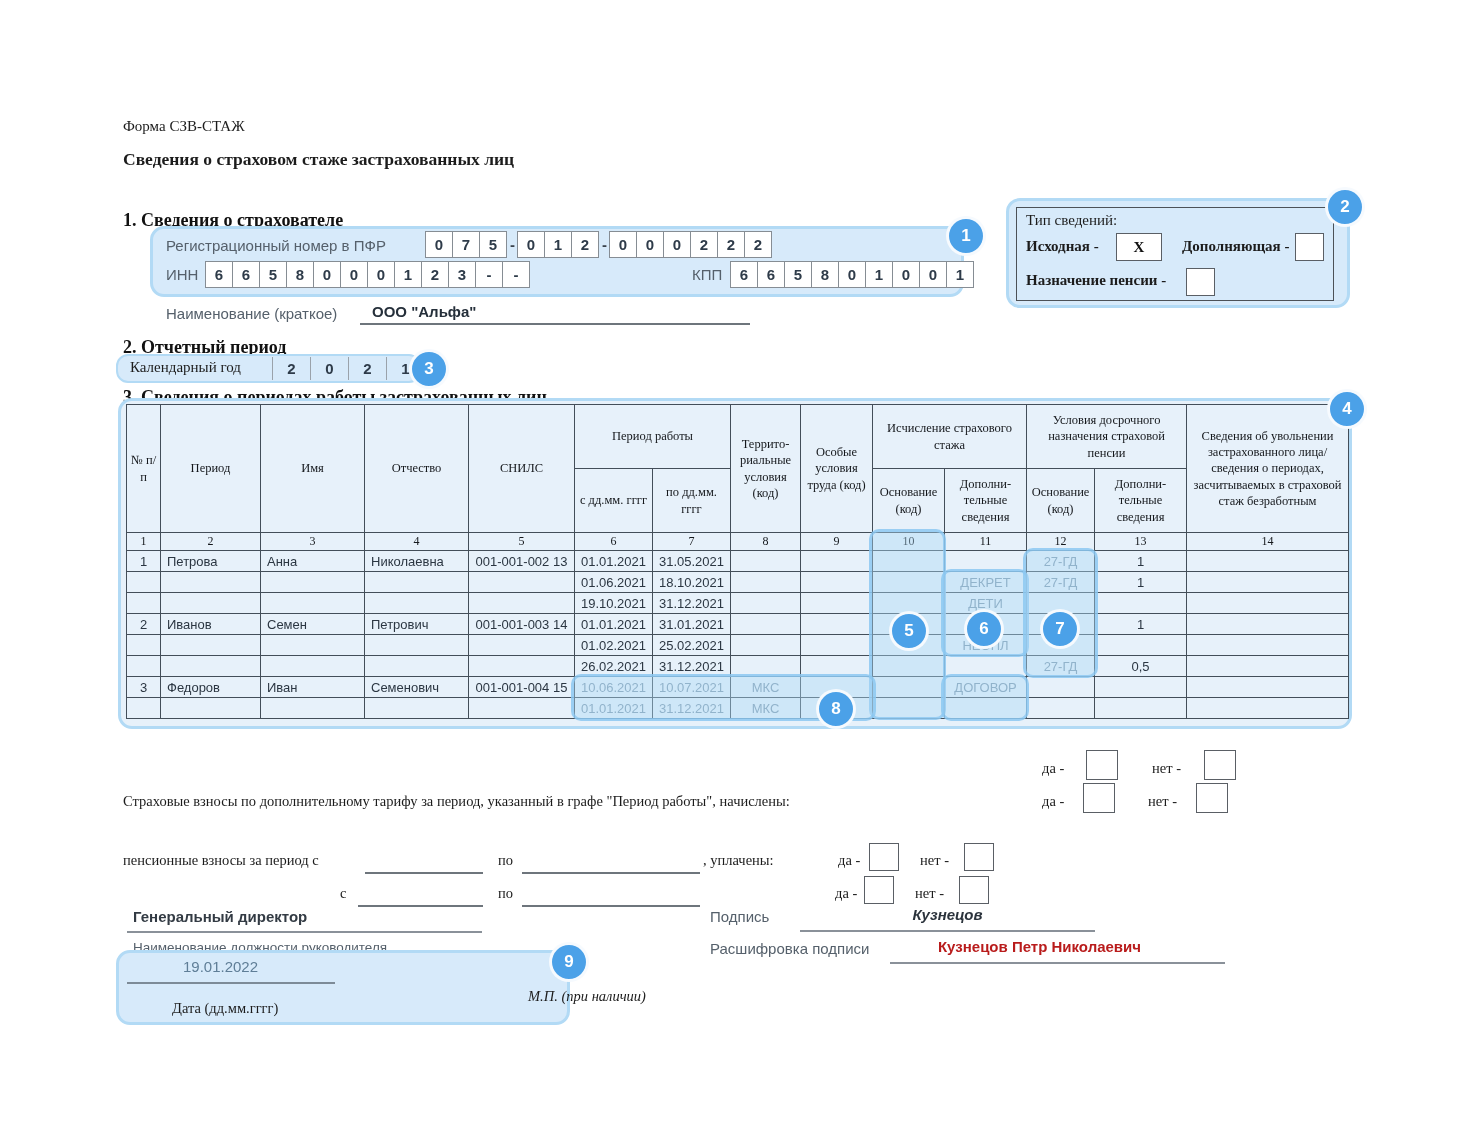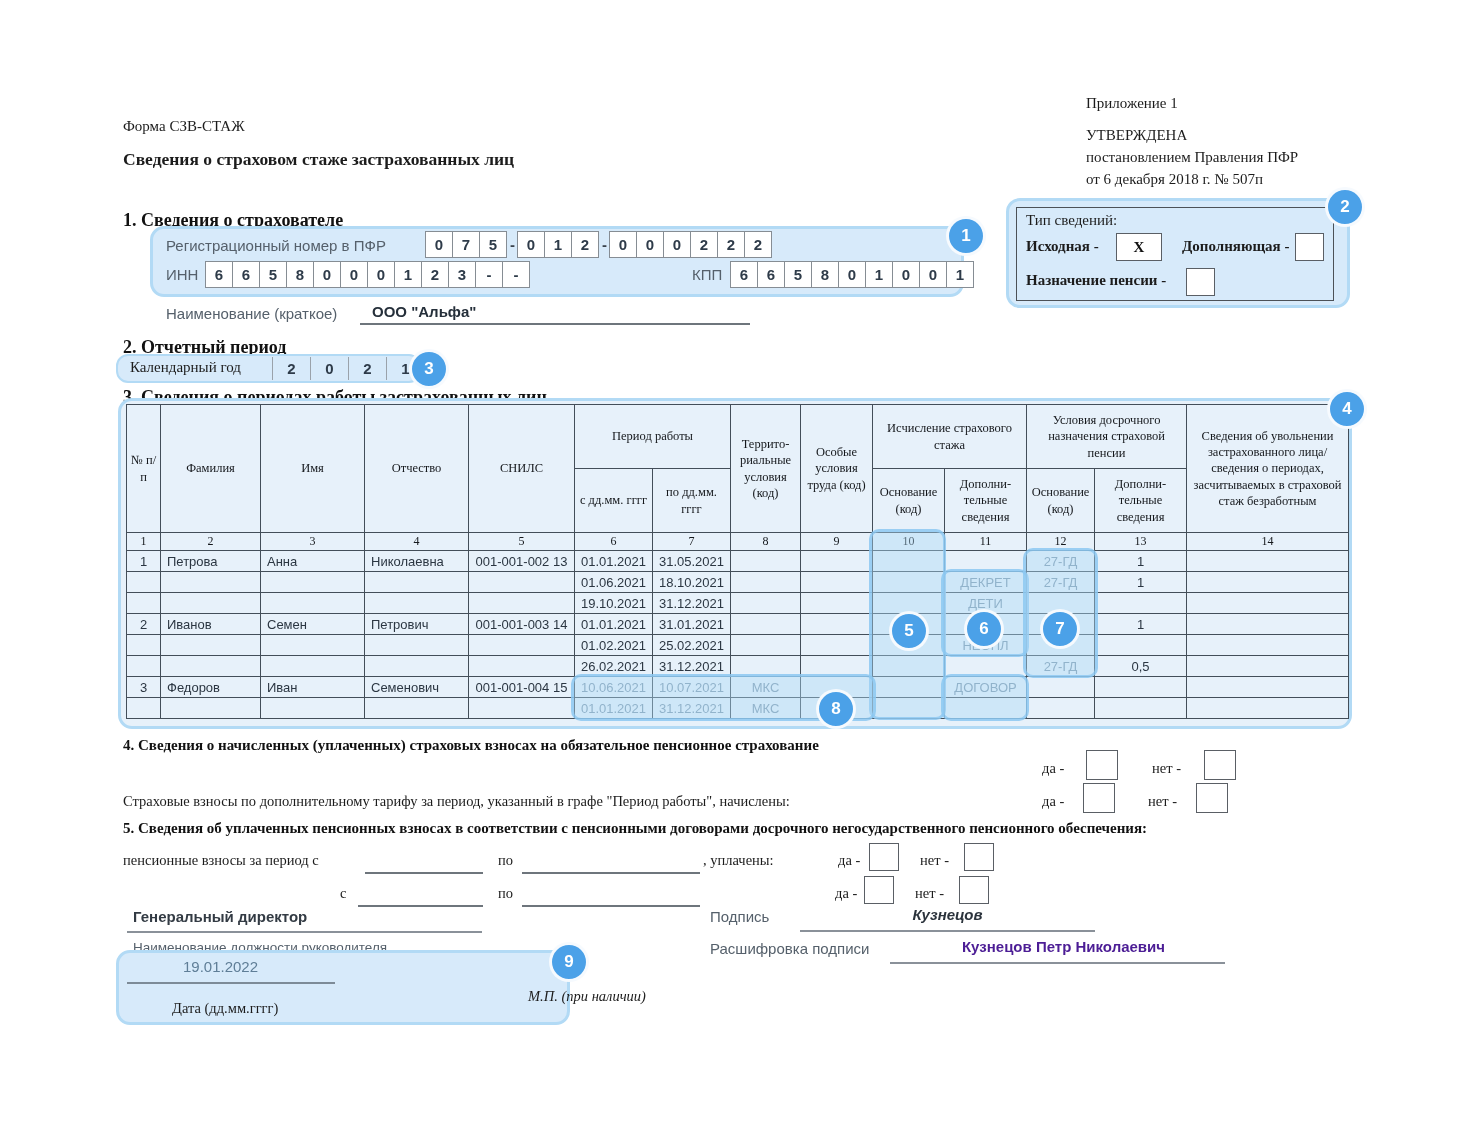--- a/index.html
+++ b/index.html
@@ -37,26 +37,20 @@
        border-radius:10px;z-index:6;box-sizing:border-box;pointer-events:none;}
   .innerbox{position:absolute;border:1.5px solid #4c5157;box-sizing:border-box;}
 </style>
 </head>
 <body>
 
 <div id="page">
 
   <div class="abs serif" style="left:123px;top:118px;font-size:15px;">Форма СЗВ-СТАЖ</div>
   <div class="abs serif b" style="left:123px;top:149px;font-size:17.5px;">Сведения о страховом стаже застрахованных лиц</div>
-  <div class="abs serif" style="left:1086px;top:92px;font-size:15px;line-height:22px;">
-    <div style="margin-bottom:10px;">Приложение 1</div>
-    <div>УТВЕРЖДЕНА</div>
-    <div>постановлением Правления ПФР</div>
-    <div>от 6 декабря 2018 г. № 507п</div>
-  </div>
 
   <div class="abs heading" style="left:123px;top:210px;">1. Сведения о страхователе</div>
   <div class="abs hl" style="left:150px;top:226px;width:814px;height:71px;"></div>
 
   <div class="abs lbl-gray" style="left:166px;top:237px;">Регистрационный номер в ПФР</div>
   <div class="abs cells-row" style="left:426px;top:231px;">
     <span class="cells-row">
         <span class="cellbox">0</span>
         <span class="cellbox">7</span>
         <span class="cellbox">5</span>
@@ -150,21 +144,21 @@
       <col style="width:72px">
         <col style="width:72px">
         <col style="width:82px">
         <col style="width:68px">
       <col style="width:92px">
         <col style="width:162px">
     </colgroup>
     <thead>
       <tr style="height:64px;">
         <th rowspan="2">№ п/п</th>
-        <th rowspan="2">Фамилия</th>
+        <th rowspan="2">Период</th>
         <th rowspan="2">Имя</th>
         <th rowspan="2">Отчество</th>
         <th rowspan="2">СНИЛС</th>
         <th colspan="2">Период работы</th>
         <th rowspan="2">Террито- риальные условия (код)</th>
         <th rowspan="2">Особые условия труда (код)</th>
         <th colspan="2">Исчисление страхового стажа</th>
         <th colspan="2">Условия досрочного назначения страховой пенсии</th>
         <th rowspan="2">Сведения об увольнении застрахованного лица/ сведения о периодах, засчитываемых в страховой стаж безработным</th>
       </tr>
@@ -324,32 +318,30 @@
         </tr>
       </tbody>
   </table>
 
   <div class="ovl" style="left:869px;top:529px;width:77px;height:191px;"></div>
   <div class="ovl" style="left:941px;top:569px;width:88px;height:88px;"></div>
   <div class="ovl" style="left:941px;top:674px;width:88px;height:47px;"></div>
   <div class="ovl" style="left:1023px;top:548px;width:75px;height:130px;"></div>
   <div class="ovl" style="left:571px;top:674px;width:305px;height:47px;"></div>
 
-  <div class="abs heading" style="left:123px;top:737px;font-size:15px;">4. Сведения о начисленных (уплаченных) страховых взносах на обязательное пенсионное страхование</div>
   <div class="abs serif" style="left:1042px;top:760px;font-size:14.5px;">да -</div>
   <div class="ckbox" style="left:1086px;top:750px;width:32px;height:30px;"></div>
   <div class="abs serif" style="left:1152px;top:760px;font-size:14.5px;">нет -</div>
   <div class="ckbox" style="left:1204px;top:750px;width:32px;height:30px;"></div>
   <div class="abs serif" style="left:123px;top:793px;font-size:14.5px;">Страховые взносы по дополнительному тарифу за период, указанный в графе "Период работы", начислены:</div>
   <div class="abs serif" style="left:1042px;top:793px;font-size:14.5px;">да -</div>
   <div class="ckbox" style="left:1083px;top:783px;width:32px;height:30px;"></div>
   <div class="abs serif" style="left:1148px;top:793px;font-size:14.5px;">нет -</div>
   <div class="ckbox" style="left:1196px;top:783px;width:32px;height:30px;"></div>
 
-  <div class="abs heading" style="left:123px;top:820px;font-size:15px;">5. Сведения об уплаченных пенсионных взносах в соответствии с пенсионными договорами досрочного негосударственного пенсионного обеспечения:</div>
   <div class="abs serif" style="left:123px;top:852px;font-size:14.5px;">пенсионные взносы за период с</div>
   <div class="uline" style="left:365px;top:872px;width:118px;"></div>
   <div class="abs serif" style="left:498px;top:852px;font-size:14.5px;">по</div>
   <div class="uline" style="left:522px;top:872px;width:178px;"></div>
   <div class="abs serif" style="left:703px;top:852px;font-size:14.5px;">, уплачены:</div>
   <div class="abs serif" style="left:838px;top:852px;font-size:14.5px;">да -</div>
   <div class="ckbox" style="left:869px;top:843px;width:30px;height:28px;"></div>
   <div class="abs serif" style="left:920px;top:852px;font-size:14.5px;">нет -</div>
   <div class="ckbox" style="left:964px;top:843px;width:30px;height:28px;"></div>
 
@@ -364,21 +356,21 @@
 
   <div class="abs val-dark" style="left:133px;top:908px;font-weight:600;color:#333b44;">Генеральный директор</div>
   <div class="uline" style="left:127px;top:931px;width:355px;background:#8a9199;"></div>
   <div class="abs lbl-gray" style="left:133px;top:940px;font-size:13.5px;">Наименование должности руководителя</div>
 
   <div class="abs lbl-gray" style="left:710px;top:908px;">Подпись</div>
   <div class="abs val-dark" style="left:800px;top:906px;width:295px;text-align:center;font-style:italic;color:#2b333c;">Кузнецов</div>
   <div class="uline" style="left:800px;top:930px;width:295px;background:#8a9199;"></div>
 
   <div class="abs lbl-gray" style="left:710px;top:940px;">Расшифровка подписи</div>
-  <div class="abs val-dark" style="left:896px;top:938px;width:335px;text-align:center;color:#4c1d95;">Кузнецов Петр Николаевич</div>
+  <div class="abs val-dark" style="left:872px;top:938px;width:335px;text-align:center;color:#b91c1c;">Кузнецов Петр Николаевич</div>
   <div class="uline" style="left:890px;top:962px;width:335px;background:#8a9199;"></div>
 
   <div class="abs hl" style="left:116px;top:950px;width:454px;height:75px;"></div>
   <div class="abs val-muted" style="left:148px;top:958px;width:145px;text-align:center;">19.01.2022</div>
   <div class="uline" style="left:127px;top:982px;width:208px;background:#7d8b97;"></div>
   <div class="abs serif" style="left:172px;top:1000px;font-size:14.5px;">Дата (дд.мм.гггг)</div>
   <div class="abs serif" style="left:528px;top:988px;font-size:14.5px;font-style:italic;">М.П. (при наличии)</div>
 
   <div class="badge abs" style="left:946px;top:216px;">1</div>
   <div class="badge abs" style="left:1325px;top:187px;">2</div>

